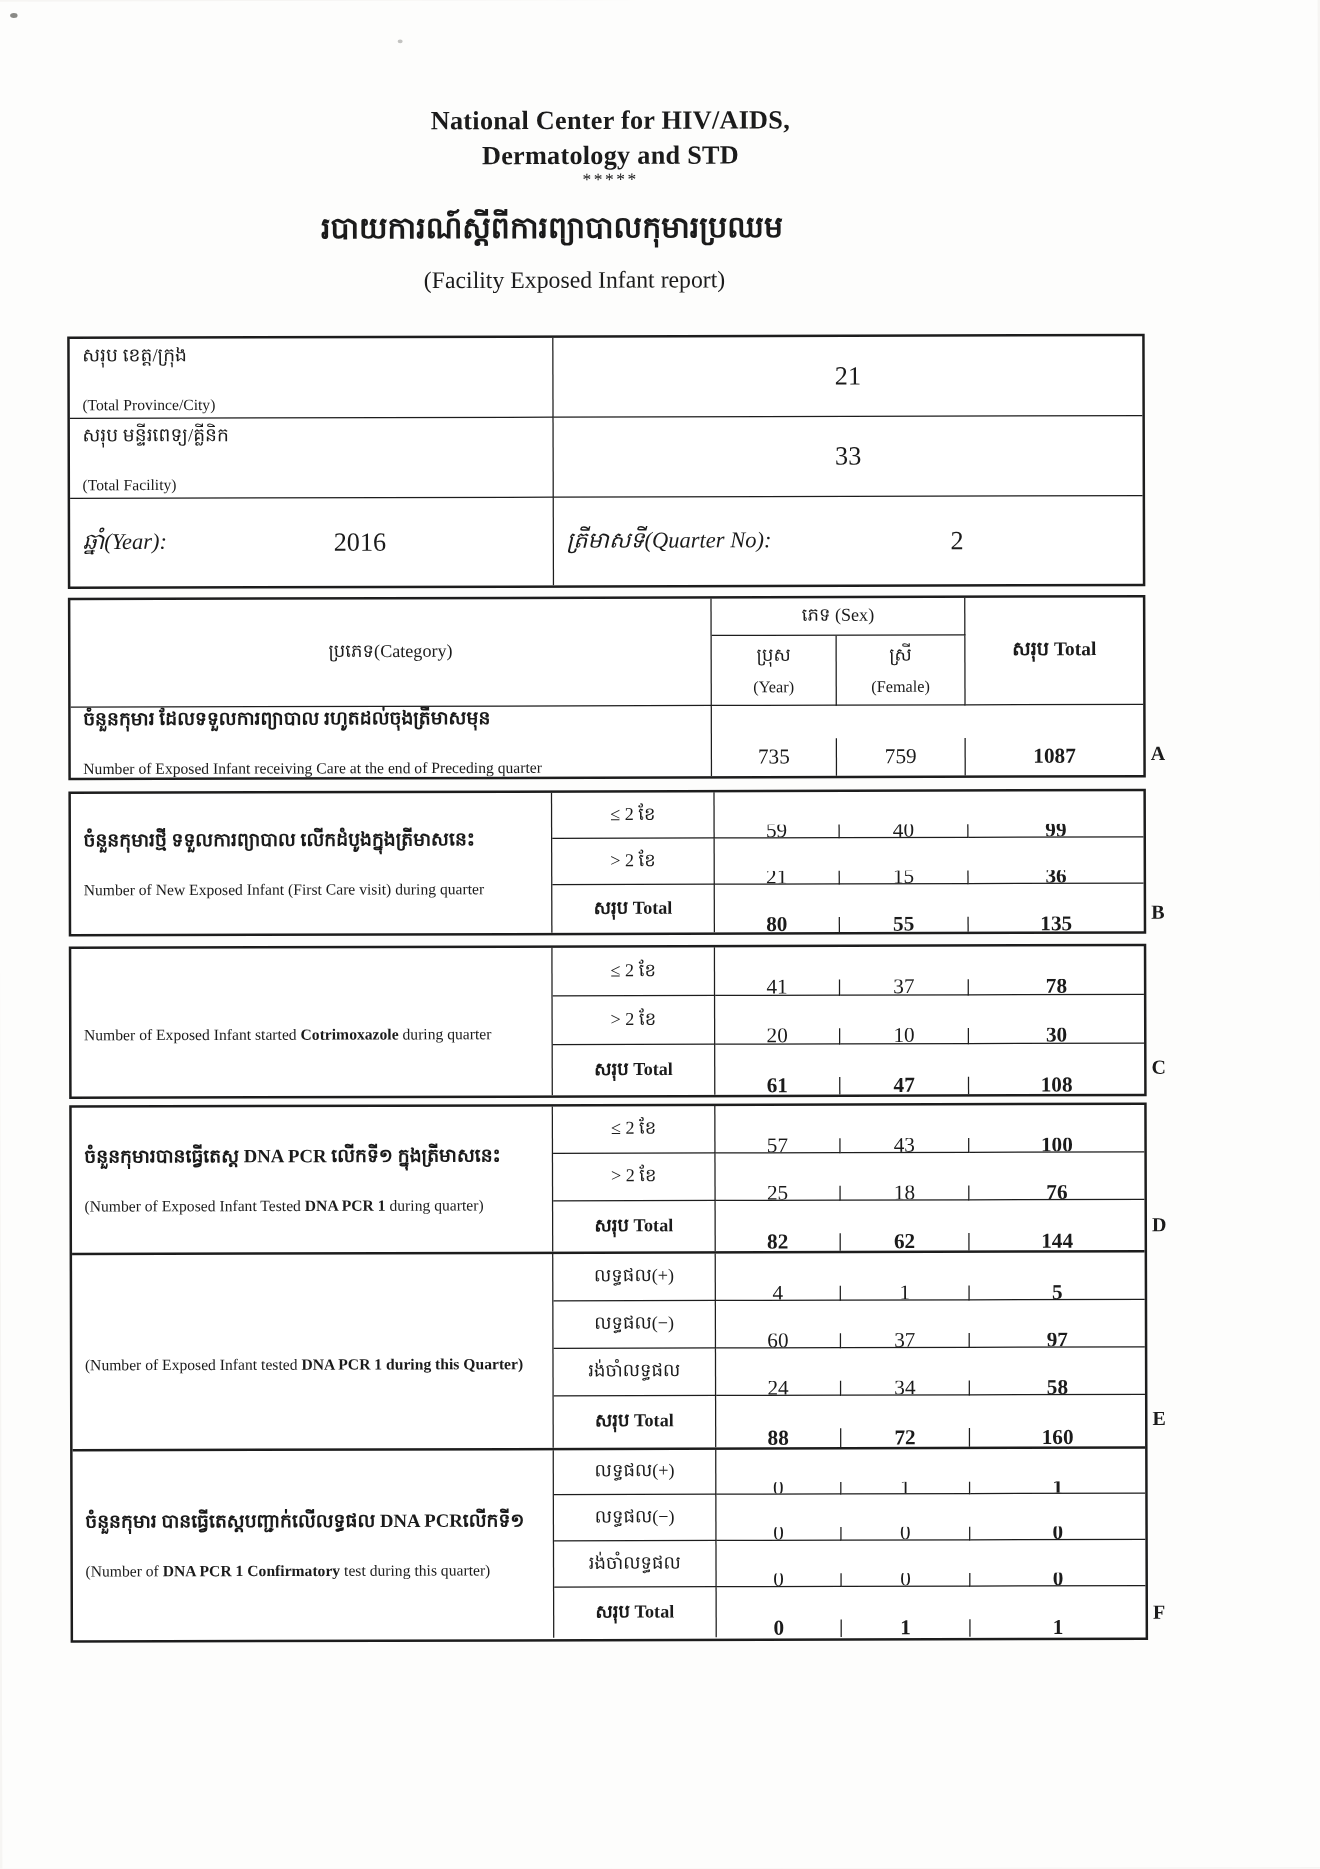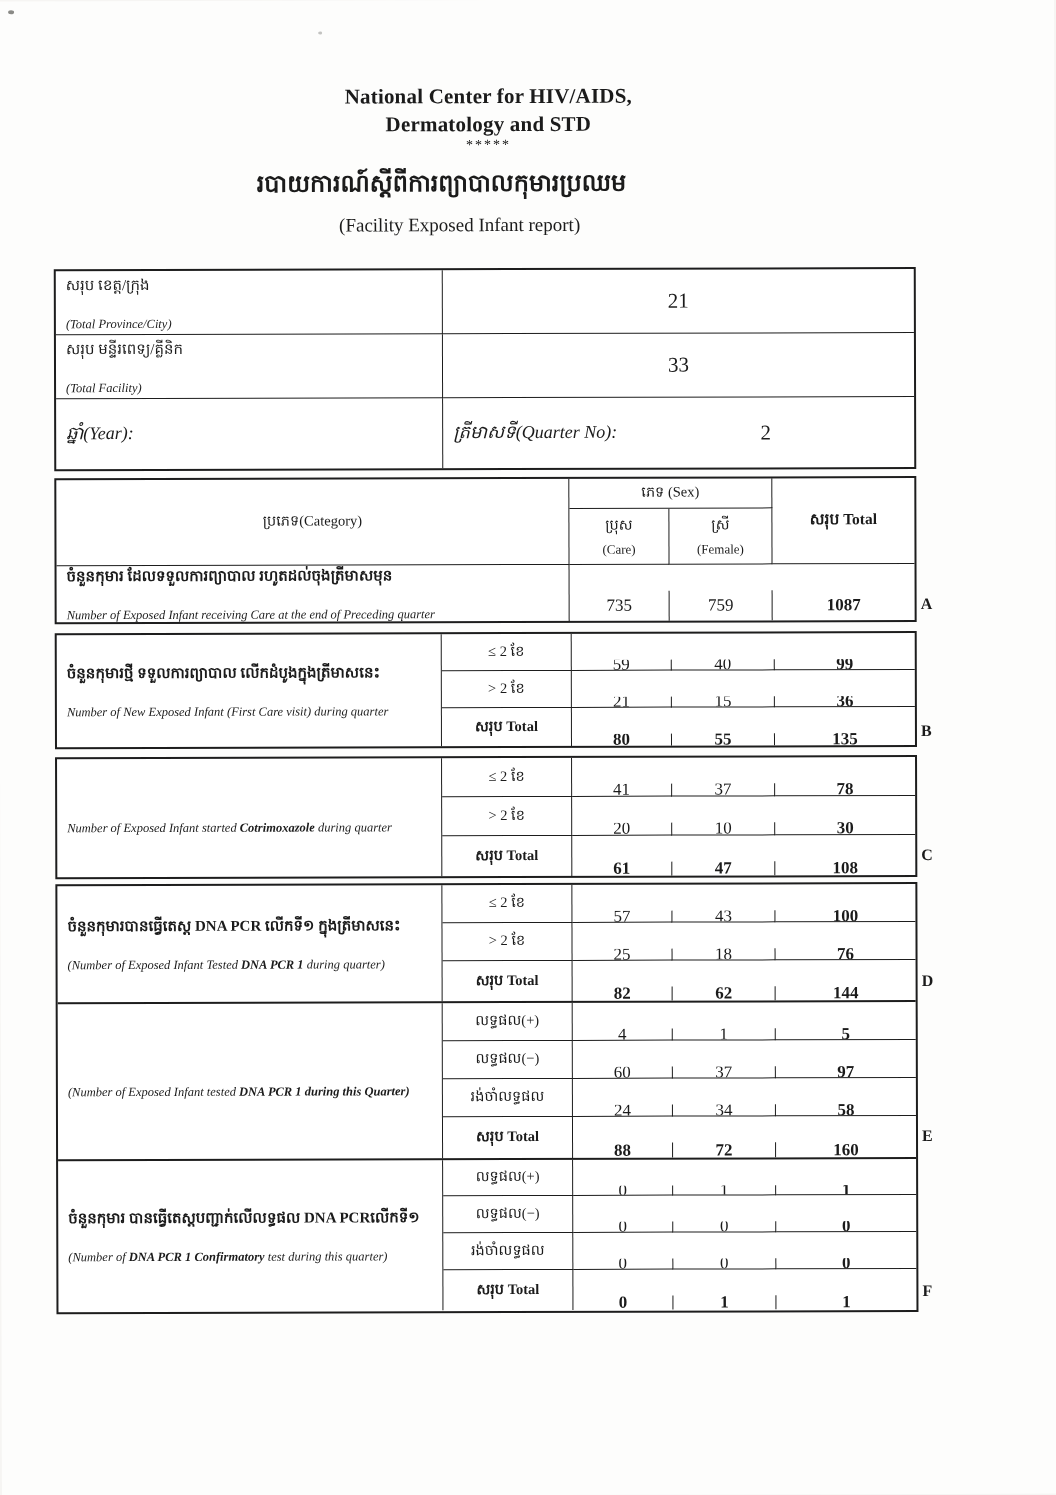--- a/index.html
+++ b/index.html
@@ -23,21 +23,21 @@
   }
   .title-english{font-size:19px;line-height:26px;margin-top:6px;margin-right:58px;}
   
   .tbl{position:absolute;left:55px;width:862px;background:#fff;border:2.4px solid #1d1d1d;box-sizing:border-box;display:grid;}
   .cell{display:flex;align-items:center;justify-content:center;box-sizing:border-box;overflow:hidden;}
   .br{border-right:1.5px solid #1d1d1d;}
   .bb{border-bottom:1.5px solid #1d1d1d;}
   .cat-cell{flex-direction:column;align-items:flex-start;justify-content:center;padding:4px 10px 4px 10px;}
   .kh{font-size:15px;font-weight:bold;line-height:22px;}
   .kh-reg{font-size:15px;line-height:22px;}
-  .en{font-size:12.5px;line-height:16px;margin-top:20px;font-style:italic;}
+  .en{font-size:12.5px;line-height:16px;margin-top:20px;}
   .en b{font-weight:bold;}
   .num{font-size:17px;margin-top:26px;}
   .b{font-weight:bold;}
   .sub-label{font-size:14.5px;}
   .value-big{font-size:21px;}
   
   #info-table{top:268px;height:202px;grid-template-columns:387px 1fr;grid-template-rows:64px 64px 1fr;}
   .inline-cell{display:flex;align-items:center;box-sizing:border-box;padding-left:10px;}
   .inline-cell .lbl{font-size:18px;font-style:italic;}
   .inline-cell .val{flex:1;text-align:center;}
@@ -86,34 +86,35 @@
     <div class="cell bb value-big">21</div>
 
     <div class="cell br bb cat-cell">
       <span class="kh-reg">សរុប មន្ទីរពេទ្យ/គ្លីនិក</span>
       <span class="en">(Total Facility)</span>
     </div>
     <div class="cell bb value-big">33</div>
 
     <div class="inline-cell br">
       <span class="lbl">ឆ្នាំ(Year):</span>
+      <span class="val value-big">2016</span>
     </div>
     <div class="inline-cell">
       <span class="lbl">ត្រីមាសទី(Quarter No):</span>
       <span class="val value-big">2</span>
     </div>
   </div>
 
   <div class="tbl" id="table-a">
     <div class="cell br bb hdr-kh" style="grid-column:1;grid-row:1/3;">ប្រភេទ(Category)</div>
     <div class="cell br bb hdr-kh" style="grid-column:2/4;grid-row:1;">ភេទ  (Sex)</div>
     <div class="cell bb total-hdr" style="grid-column:4;grid-row:1/3;">សរុប  Total</div>
     <div class="cell br bb hdr-sub" style="grid-column:2;grid-row:2;">
       <span class="k">ប្រុស</span>
-      <span class="e">(Care)</span>
+      <span class="e">(Year)</span>
     </div>
     <div class="cell br bb hdr-sub" style="grid-column:3;grid-row:2;">
       <span class="k">ស្រី</span>
       <span class="e">(Female)</span>
     </div>
     <div class="cell br cat-cell" style="grid-column:1;grid-row:3;">
       <span class="kh">ចំនួនកុមារ ដែលទទួលការព្យាបាល រហូតដល់ចុងត្រីមាសមុន</span>
       <span class="en"><span>Number of Exposed Infant receiving Care at the end of Preceding quarter</span><b></b><span></span></span>
     </div>
     <div class="cell br num" style="grid-column:2;grid-row:3;">735</div>

